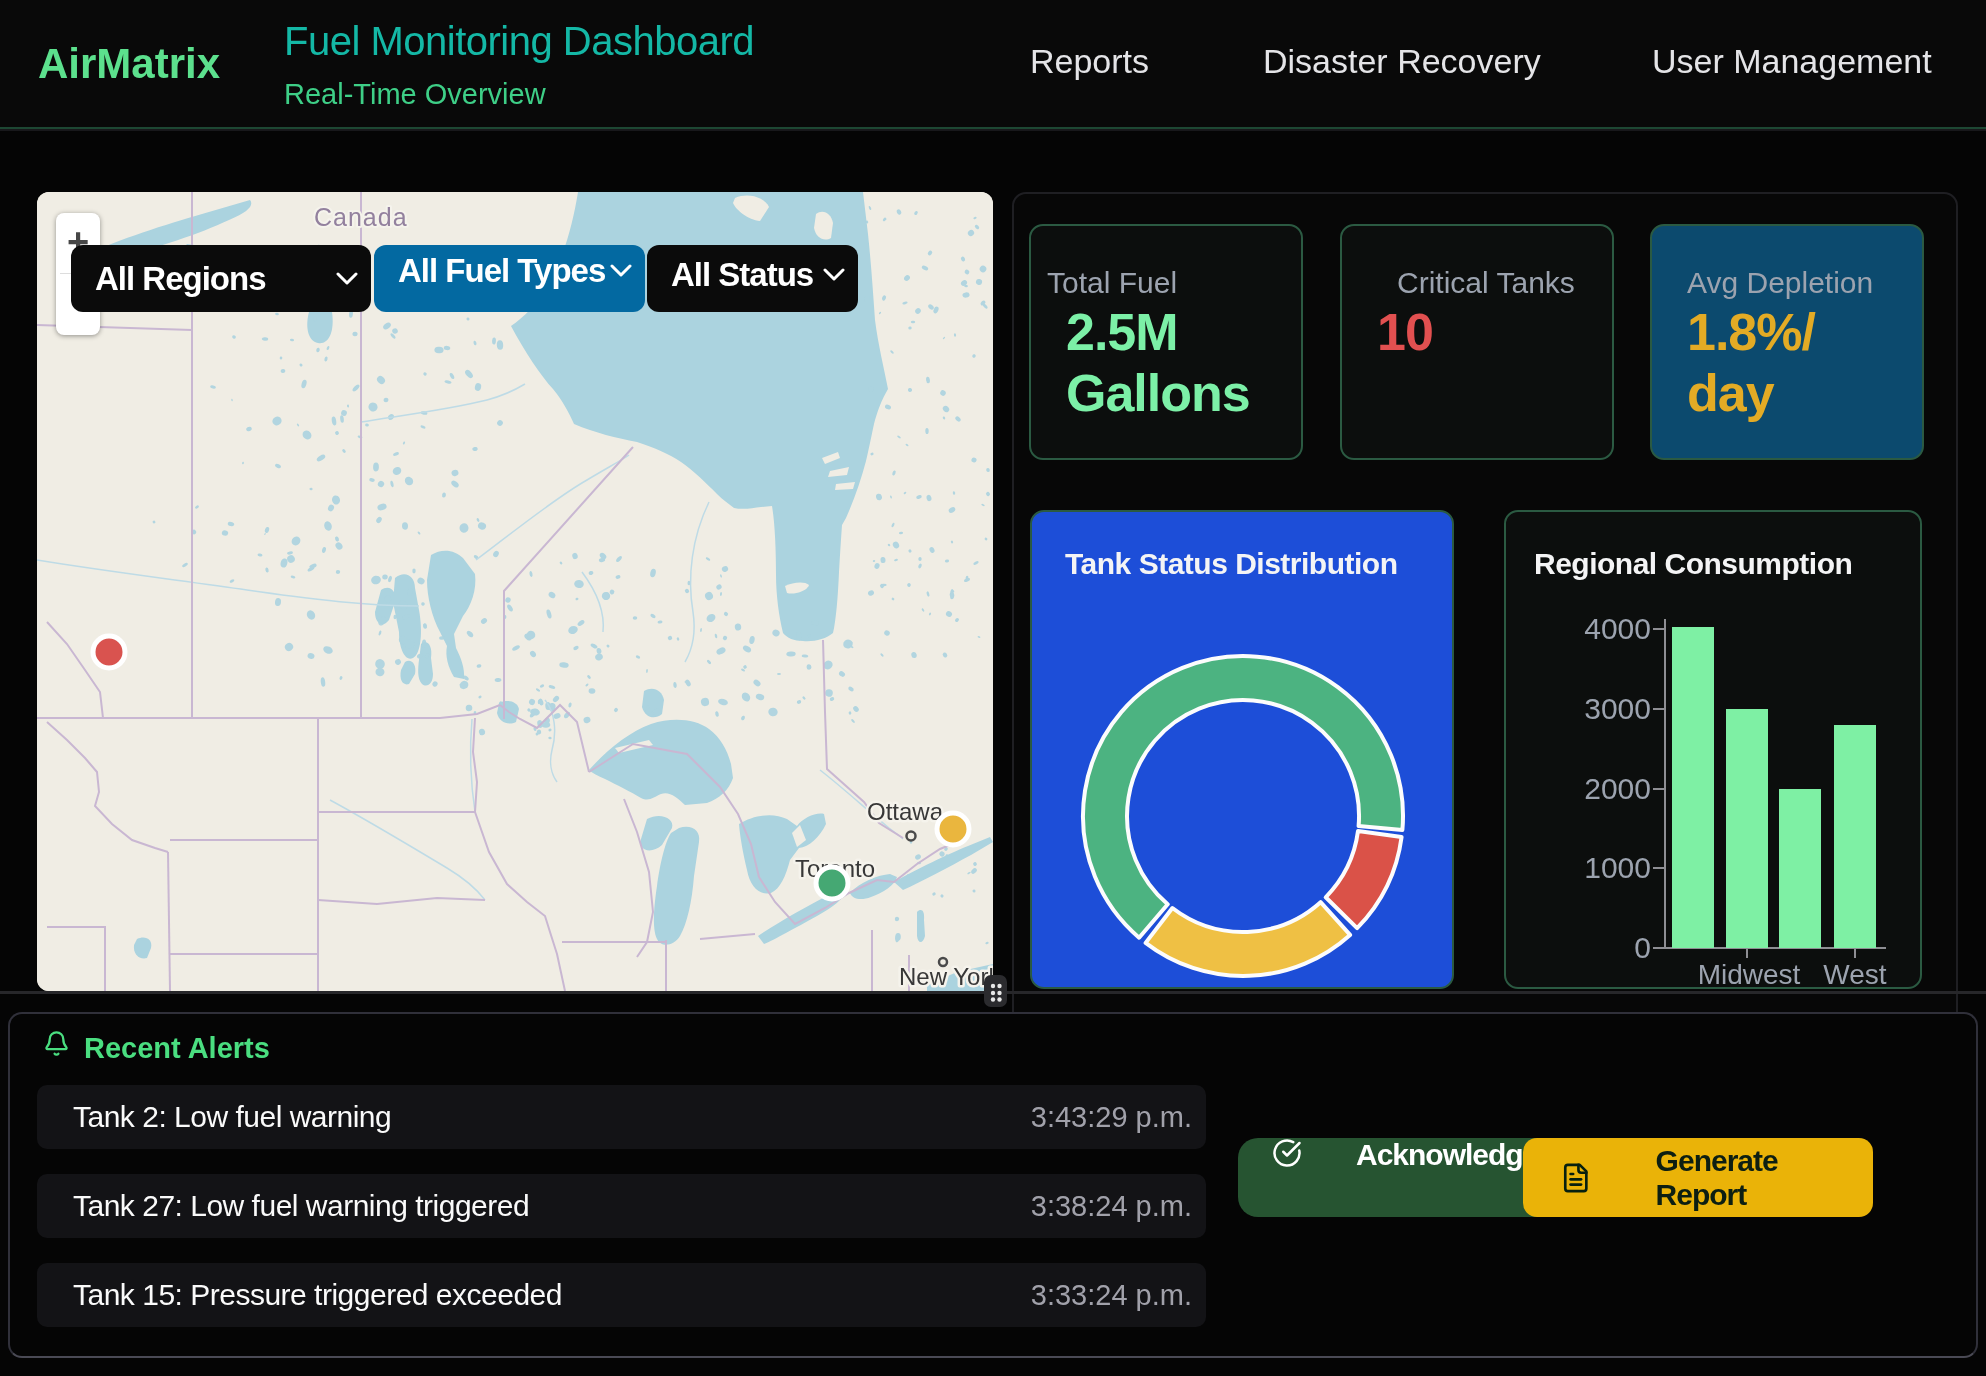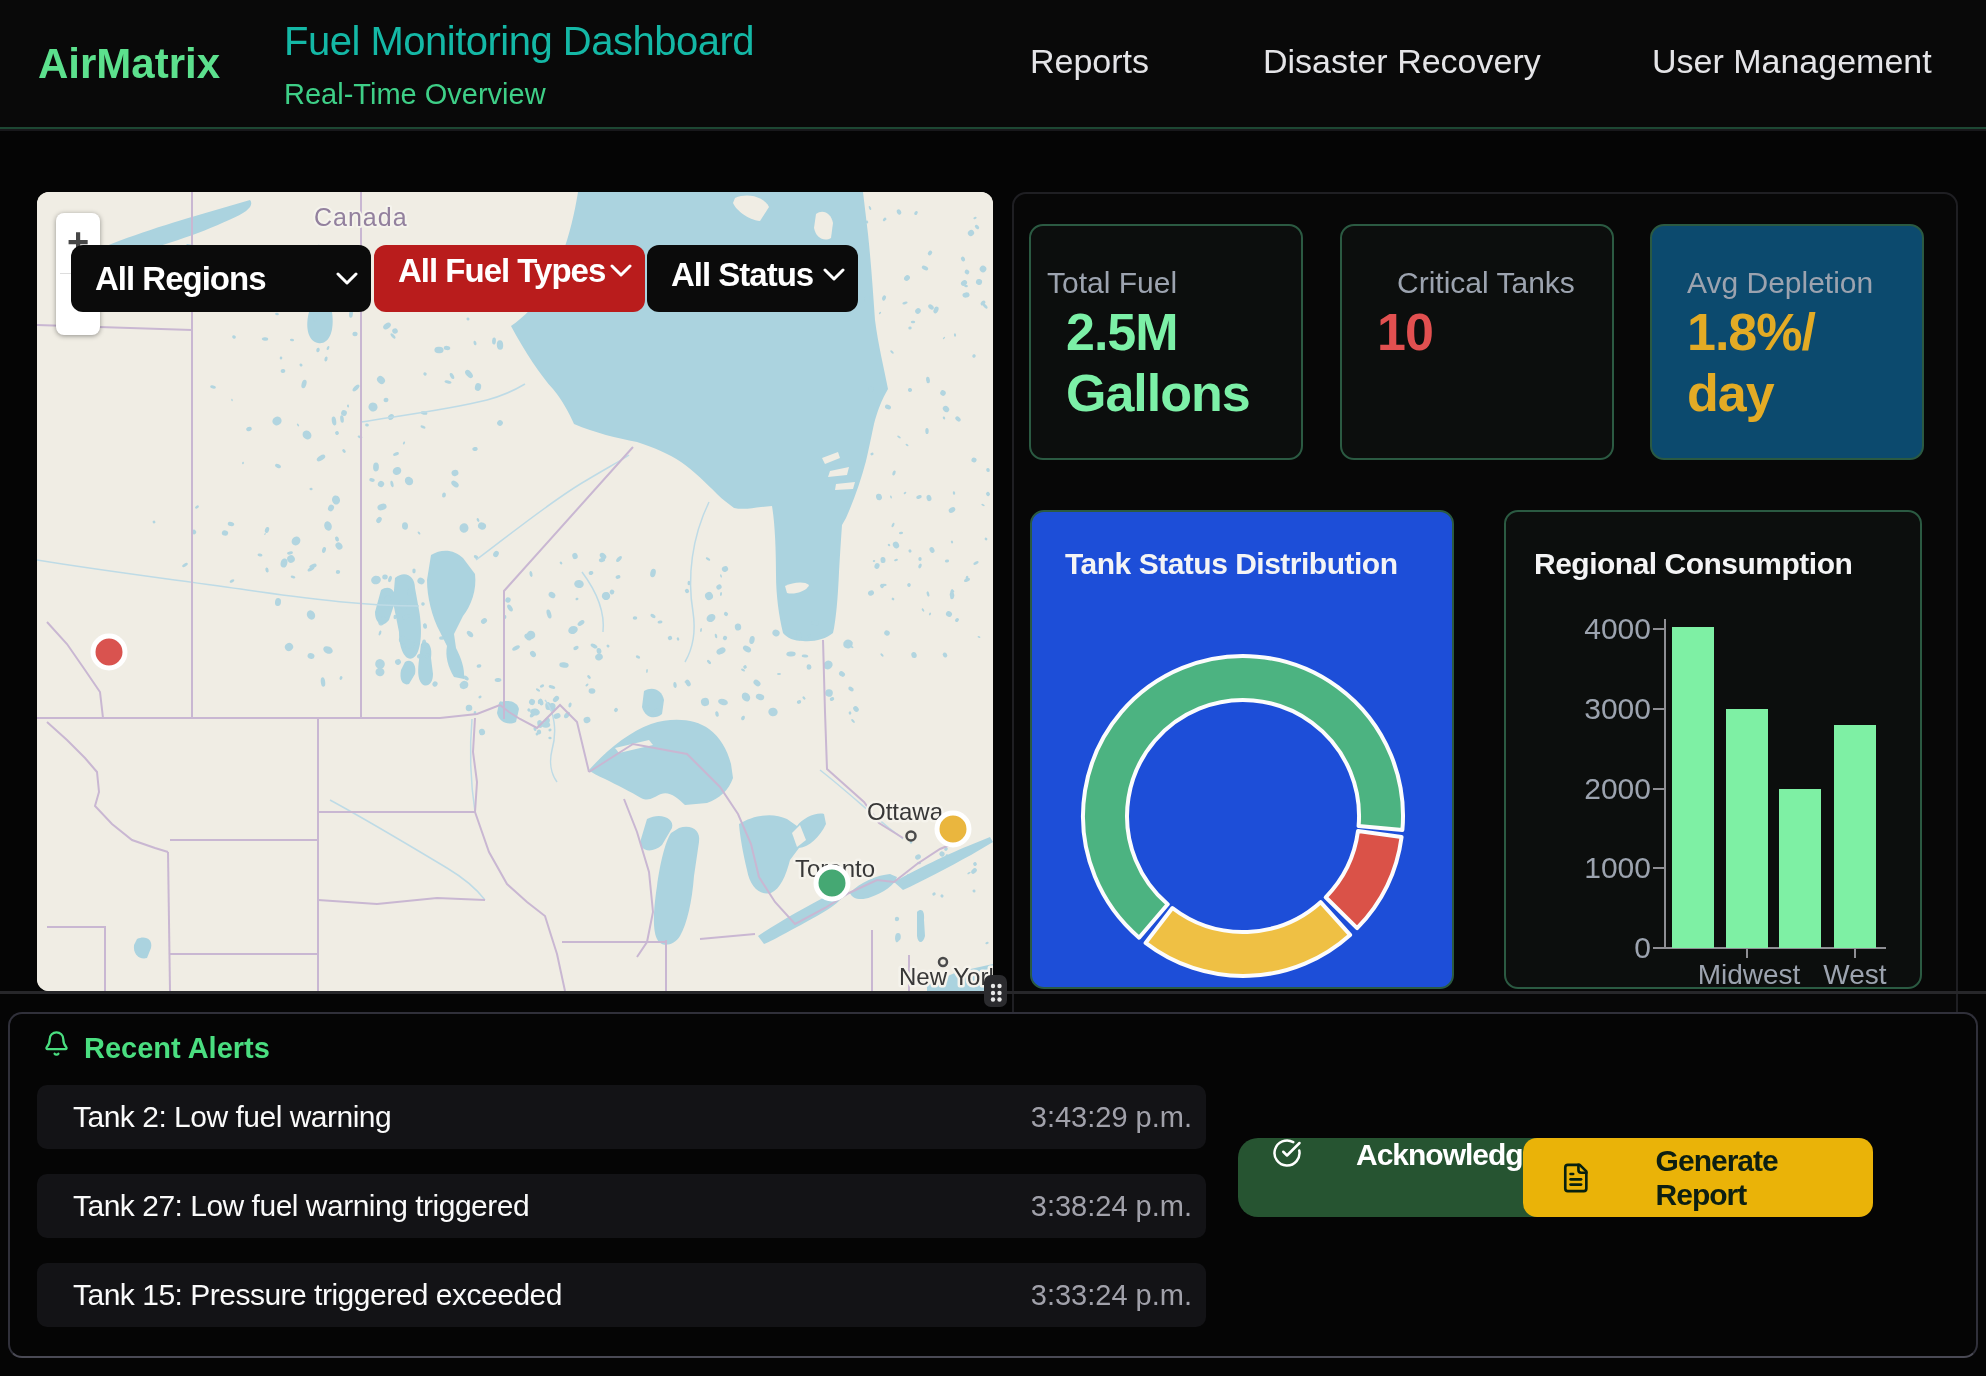--- a/index.html
+++ b/index.html
@@ -503,21 +503,21 @@
 <div style="position:absolute;left:19px;top:21px;width:44px;height:122px;background:#fff;border-radius:8px;box-shadow:0 1px 5px rgba(0,0,0,0.4)">
 <div style="position:absolute;left:0;top:0;width:100%;height:60px;color:#474747;font-size:38px;font-weight:bold;text-align:center;line-height:58px">+</div>
 <div style="position:absolute;left:4px;right:4px;top:60px;border-top:1px solid #ddd"></div>
 </div>
 <div style="position:absolute;left:34px;top:53px;width:300px;height:67px;background:#0b0b0b;border-radius:12px;display:flex;align-items:center;justify-content:space-between;padding:0 13px 0 24px;white-space:nowrap">
 <span style="color:#fff;font-size:33px;font-weight:600;letter-spacing:-1px">All Regions</span>
       <svg width="22" height="13" viewBox="0 0 22 13" fill="none" stroke="#fff" stroke-width="3" stroke-linecap="round" stroke-linejoin="round" style="flex:none">
         <path d="M2 2 L11 11 L20 2"></path>
       </svg>
     </div>
-<div style="position:absolute;left:337px;top:53px;width:271px;height:67px;background:#b91c1c;border-radius:12px;display:flex;align-items:center;justify-content:space-between;padding:0 13px 16px 24px;white-space:nowrap">
+<div style="position:absolute;left:337px;top:53px;width:271px;height:67px;background:#0369a1;border-radius:12px;display:flex;align-items:center;justify-content:space-between;padding:0 13px 16px 24px;white-space:nowrap">
 <span style="color:#fff;font-size:33px;font-weight:600;letter-spacing:-1px">All Fuel Types</span>
       <svg width="22" height="13" viewBox="0 0 22 13" fill="none" stroke="#fff" stroke-width="3" stroke-linecap="round" stroke-linejoin="round" style="flex:none">
         <path d="M2 2 L11 11 L20 2"></path>
       </svg>
     </div>
 <div style="position:absolute;left:610px;top:53px;width:211px;height:67px;background:#0b0b0b;border-radius:12px;display:flex;align-items:center;justify-content:space-between;padding:0 13px 8px 24px;white-space:nowrap">
 <span style="color:#fff;font-size:33px;font-weight:600;letter-spacing:-1px">All Status</span>
       <svg width="22" height="13" viewBox="0 0 22 13" fill="none" stroke="#fff" stroke-width="3" stroke-linecap="round" stroke-linejoin="round" style="flex:none">
         <path d="M2 2 L11 11 L20 2"></path>
       </svg>

